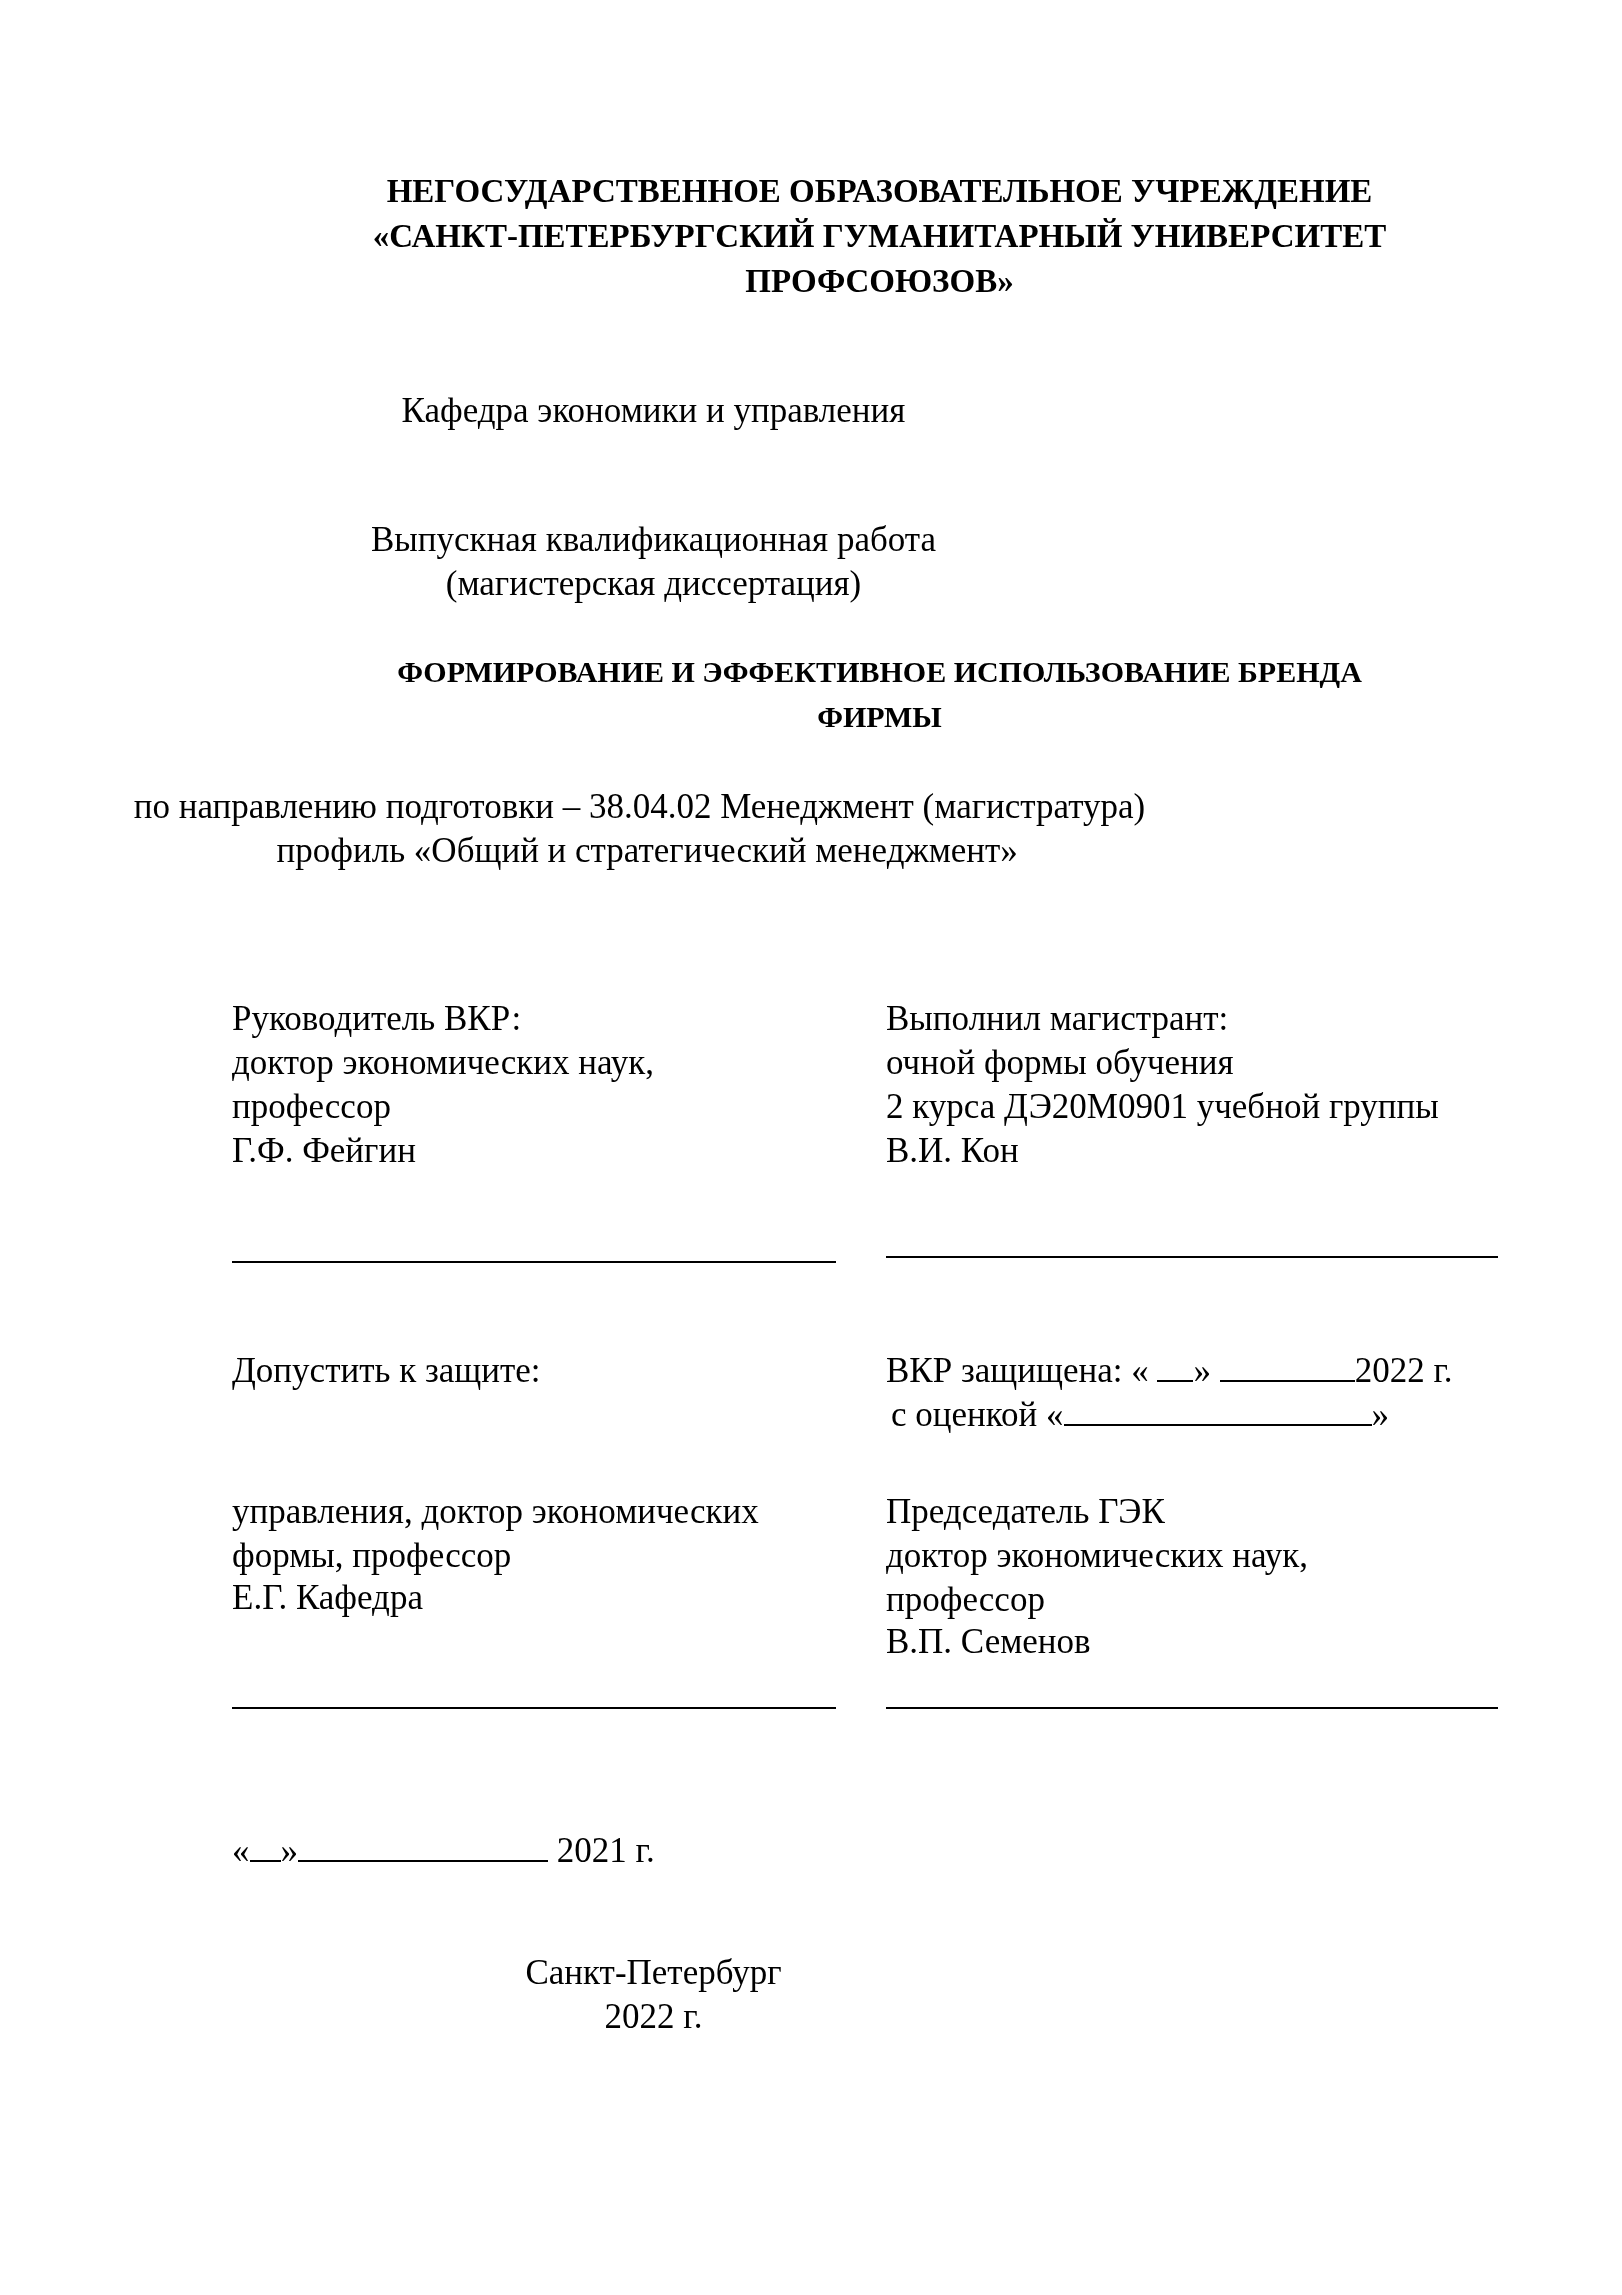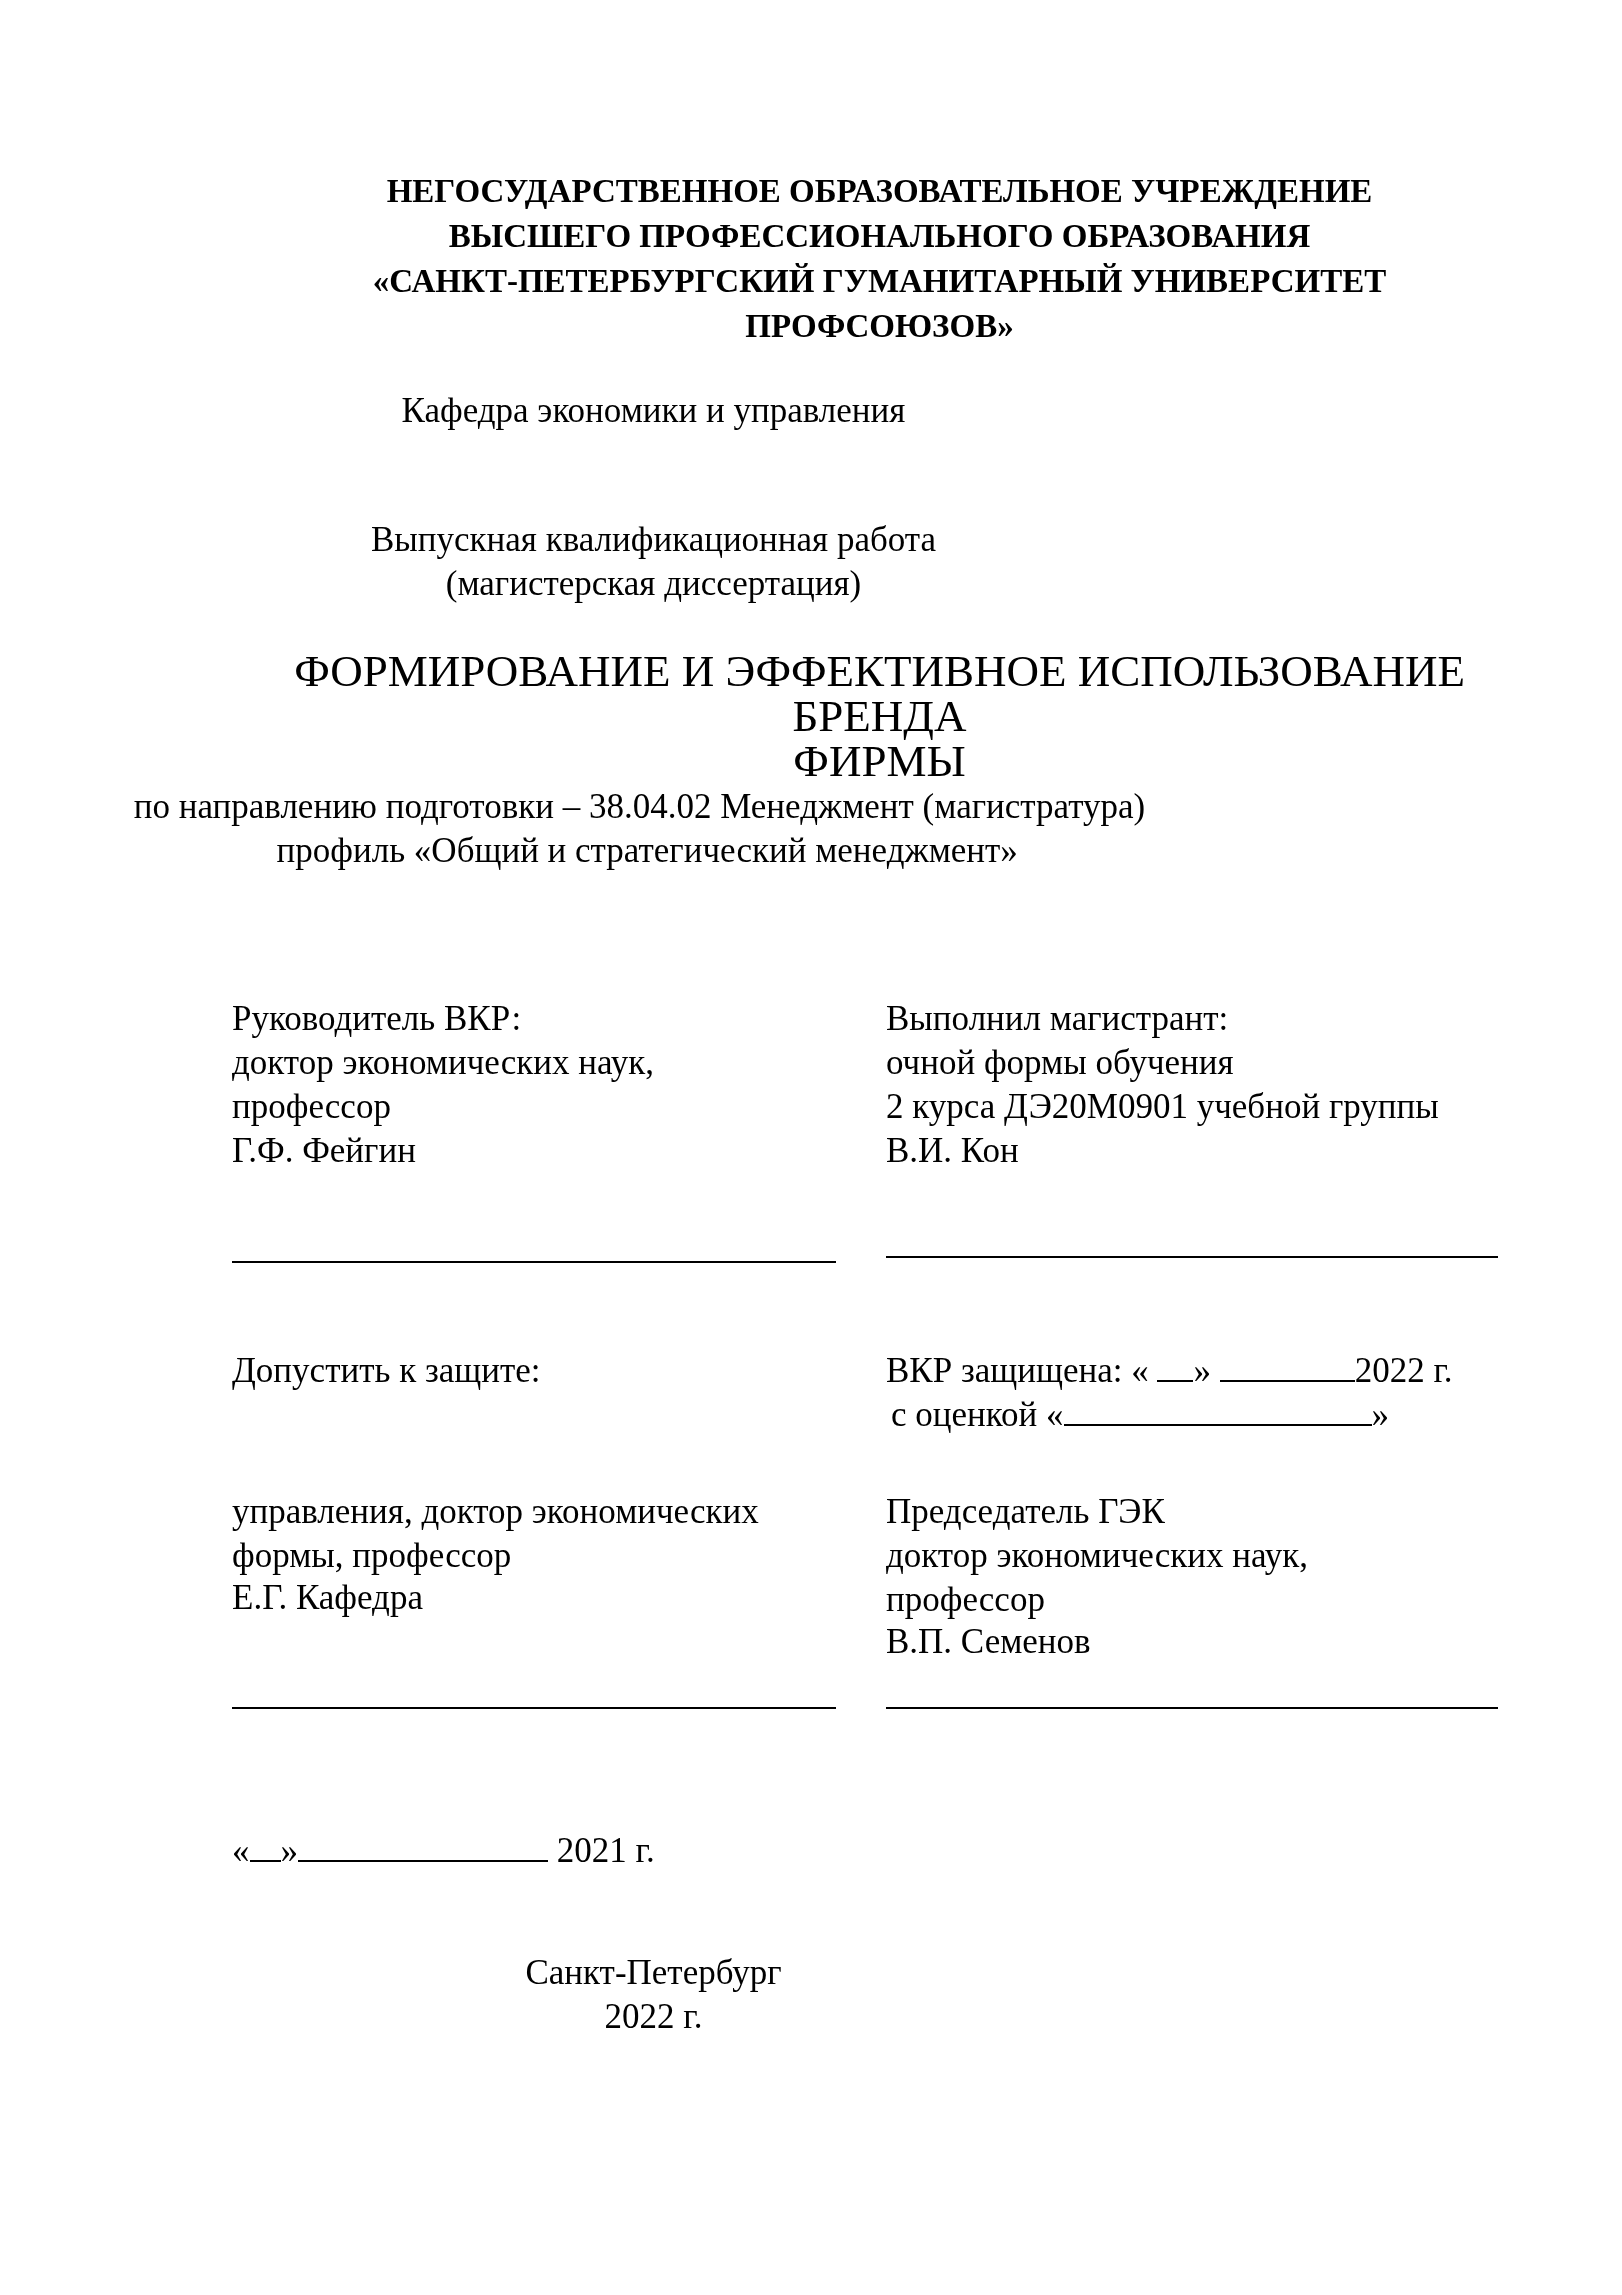--- a/index.html
+++ b/index.html
@@ -29,22 +29,22 @@
       top: 169px;
       left: 212px;
       width: 1335px;
     }
     .inst div { white-space: nowrap; }
     .reg {
       font-size: 35px;
       line-height: 44px;
     }
     .title {
-      font-weight: normal;
-      font-size: 45px;
+      font-weight: bold;
+      font-size: 30px;
       line-height: 45px;
       top: 649px;
       left: 212px;
       width: 1335px;
     }
     .col {
       position: absolute;
       font-size: 35px;
       line-height: 44px;
       white-space: nowrap;
@@ -59,21 +59,20 @@
       border-bottom: 2.4px solid #000;
       height: 31px;
       vertical-align: baseline;
     }
   </style>
 </head>
 <body>
 
 <div class="abs inst" style="text-align:center;">
   <div>НЕГОСУДАРСТВЕННОЕ ОБРАЗОВАТЕЛЬНОЕ УЧРЕЖДЕНИЕ</div>
-  <div>ВЫСШЕГО ПРОФЕССИОНАЛЬНОГО ОБРАЗОВАНИЯ</div>
   <div>«САНКТ-ПЕТЕРБУРГСКИЙ ГУМАНИТАРНЫЙ УНИВЕРСИТЕТ</div>
   <div>ПРОФСОЮЗОВ»</div>
 </div>
 
 <div class="center reg" style="top:389px;">Кафедра экономики и управления</div>
 
 <div class="center reg" style="top:518px;">Выпускная квалификационная работа</div>
 <div class="center reg" style="top:562px;">(магистерская диссертация)</div>
 
 <div class="abs title" style="text-align:center;">

